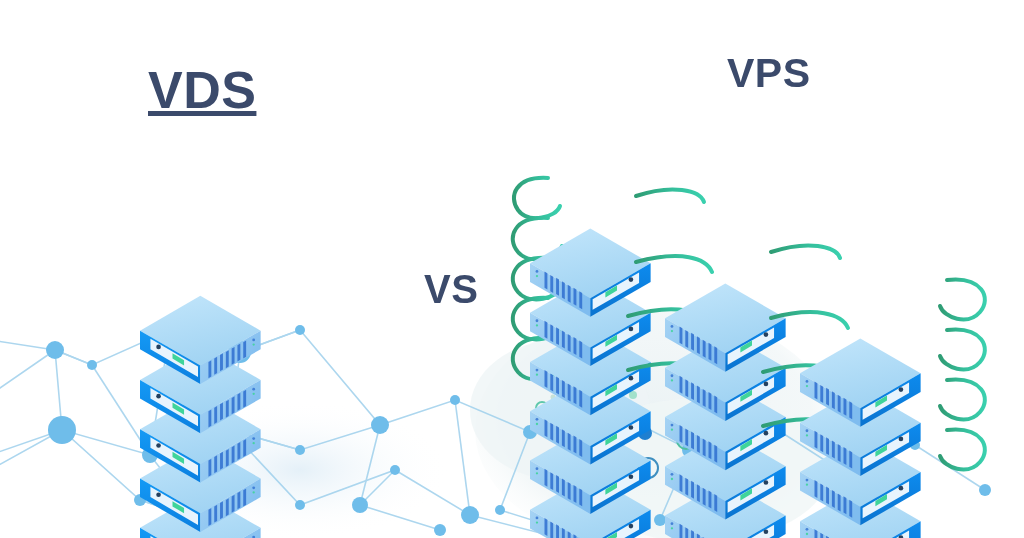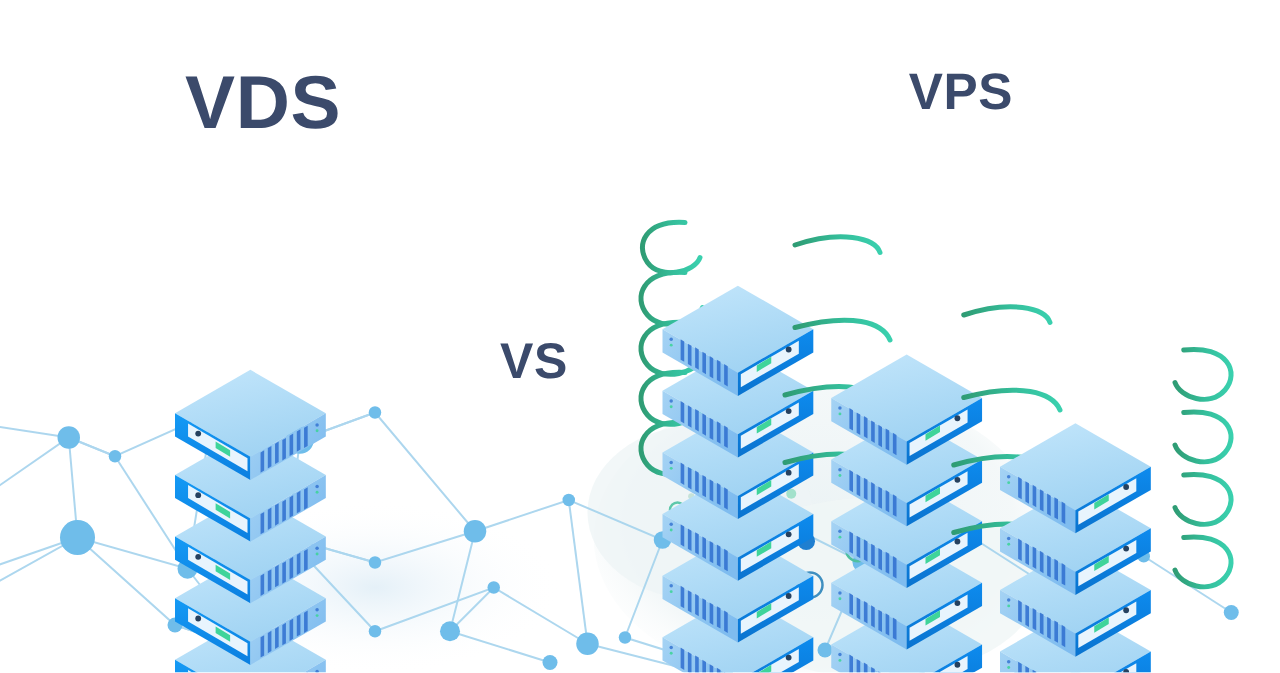--- a/index.html
+++ b/index.html
@@ -30,30 +30,31 @@
     position: absolute;
     color: #3b4a6b;
     font-family: "Liberation Sans", sans-serif;
     font-weight: 700;
     letter-spacing: 0.5px;
     white-space: nowrap;
     user-select: none;
   }
   #label-vds {
     left: 148px;
-    top: 47px;
-    font-size: 60px;
+    top: 60px;
+    font-size: 52px;
+    text-decoration: underline;
   }
   #label-vps {
     left: 727px;
     top: 50px;
     font-size: 41px;
   }
   #label-vs {
-    left: 400px;
+    left: 424px;
     top: 267px;
     font-size: 40px;
   }
 </style>
 </head>
 <body>
 
 <div id="stage">
 
   <svg id="art" viewBox="0 0 1024 538" xmlns="http://www.w3.org/2000/svg">

